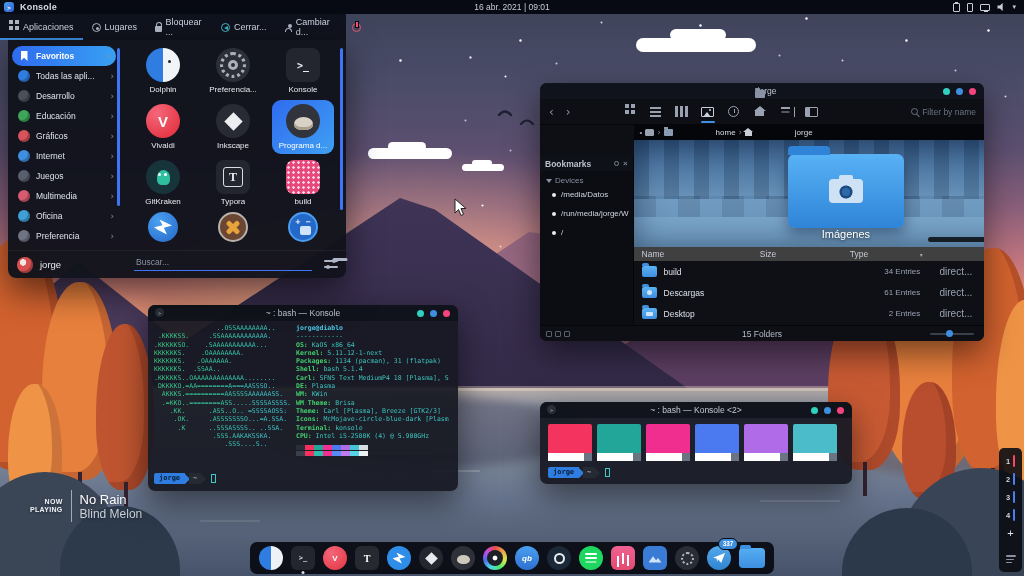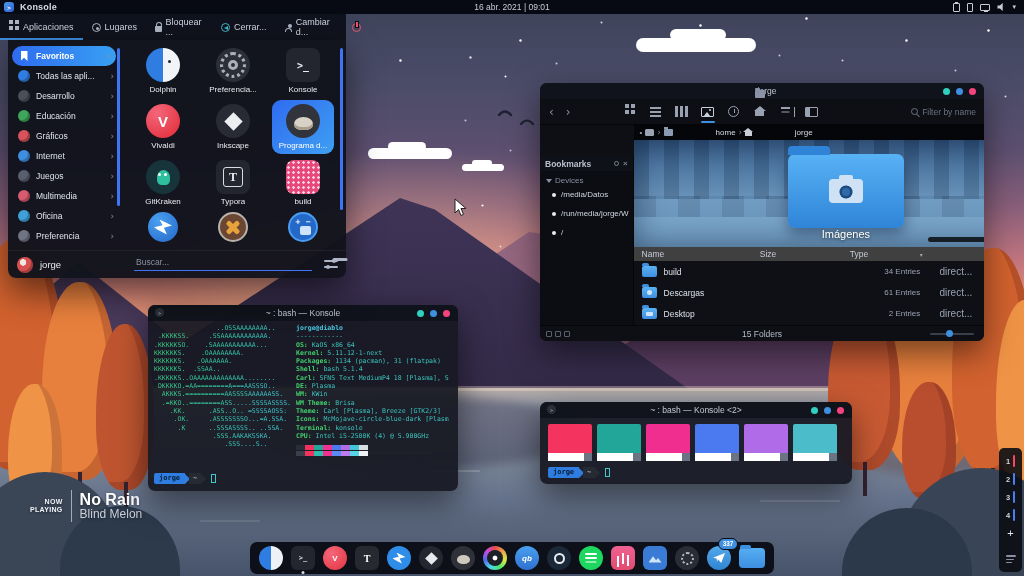--- a/index.html
+++ b/index.html
@@ -284,21 +284,21 @@
   .sw{position:relative;width:44px;height:37px;border-radius:2px;}
   .sw-b{position:absolute;left:0;right:0;bottom:0;height:8px;background:#fff;display:block;}
   .sw-g{position:absolute;right:0;top:0;width:8px;height:8px;background:#6b7482;display:block;}
   .t2 .promptline{bottom:6px;left:8px;}
 
   
   .nowplaying{position:absolute;left:30px;top:490px;z-index:2;display:flex;align-items:center;color:#fff;
     text-shadow:0 1px 3px rgba(0,0,0,.4);}
   .np-label{text-align:right;font-size:7px;font-weight:800;line-height:8px;letter-spacing:.3px;color:#f2f4f8;}
   .np-div{width:1px;height:32px;background:rgba(255,255,255,.55);margin:0 8px;}
-  .np-track{font-size:16px;font-weight:bold;line-height:15px;}
+  .np-track{font-size:13px;font-weight:normal;line-height:15px;}
   .np-artist{font-size:12px;color:#ccd1da;line-height:14px;}
 
   
   .dock{position:absolute;left:50%;transform:translateX(-50%);bottom:2px;height:32px;z-index:7;
     background:rgba(8,10,16,.92);border-radius:7px;display:flex;align-items:center;gap:8px;padding:0 9px;}
   .ditem{position:relative;display:flex;align-items:center;justify-content:center;}
   .ddot{position:absolute;bottom:-4px;left:50%;transform:translateX(-50%);width:3px;height:3px;border-radius:50%;background:#d8dce4;}
   .dbadge{position:absolute;top:-8px;right:-7px;background:#3f8fe0;color:#fff;font:bold 6.5px/1 "Liberation Sans",sans-serif;
     padding:1.5px 3.5px;border-radius:6px;border:1px solid #0a0c12;z-index:2;}
   .dk{position:relative;width:24px;height:24px;border-radius:50%;display:flex;align-items:center;justify-content:center;

